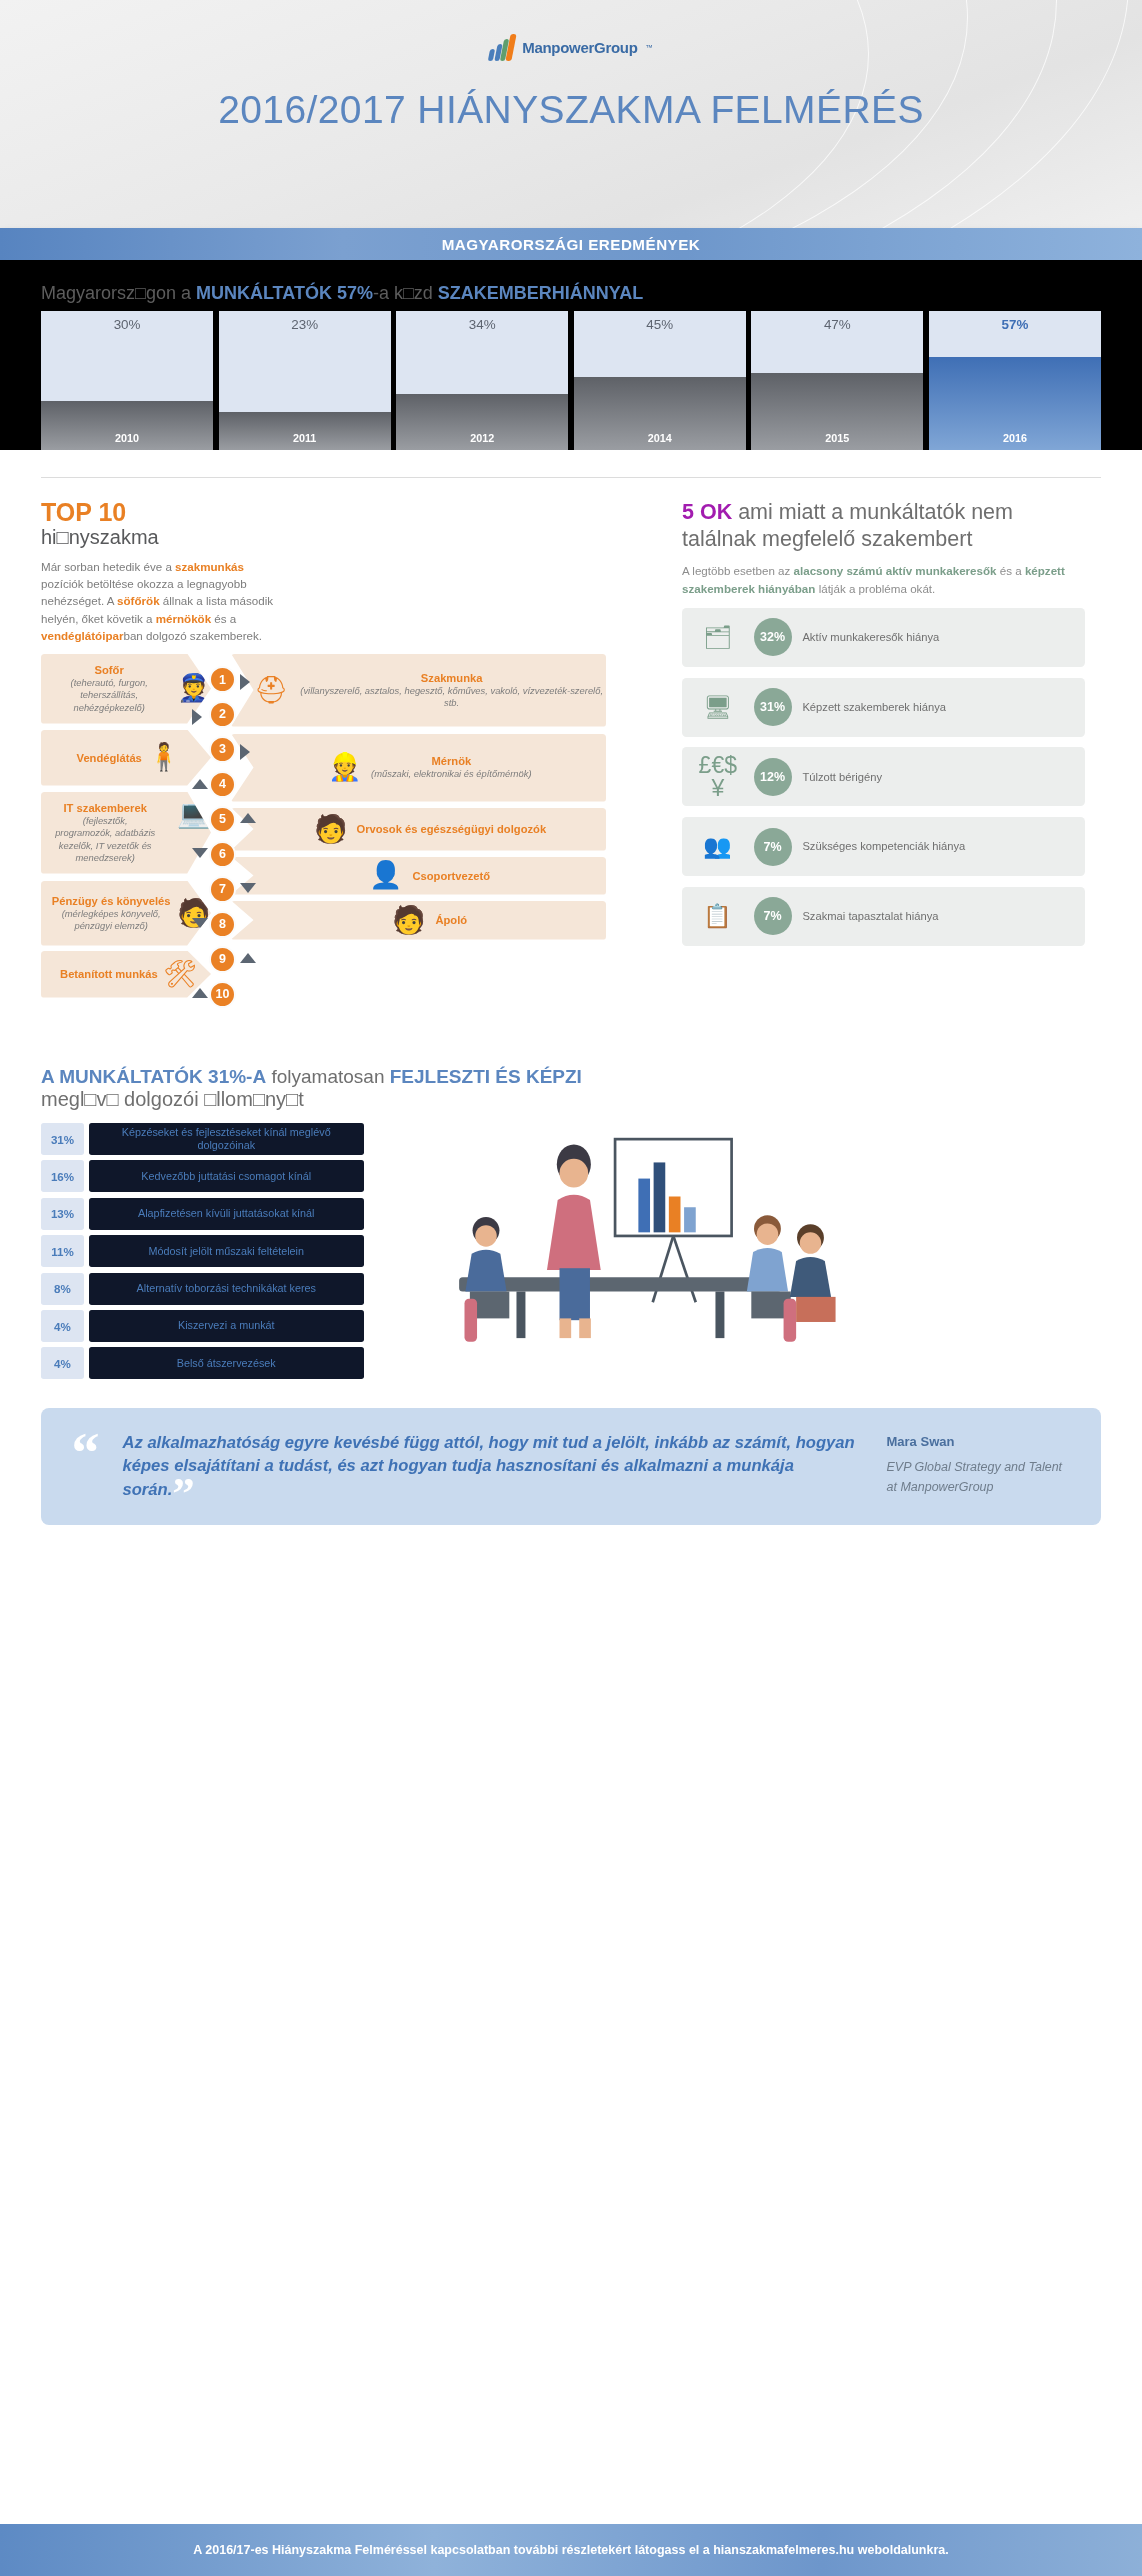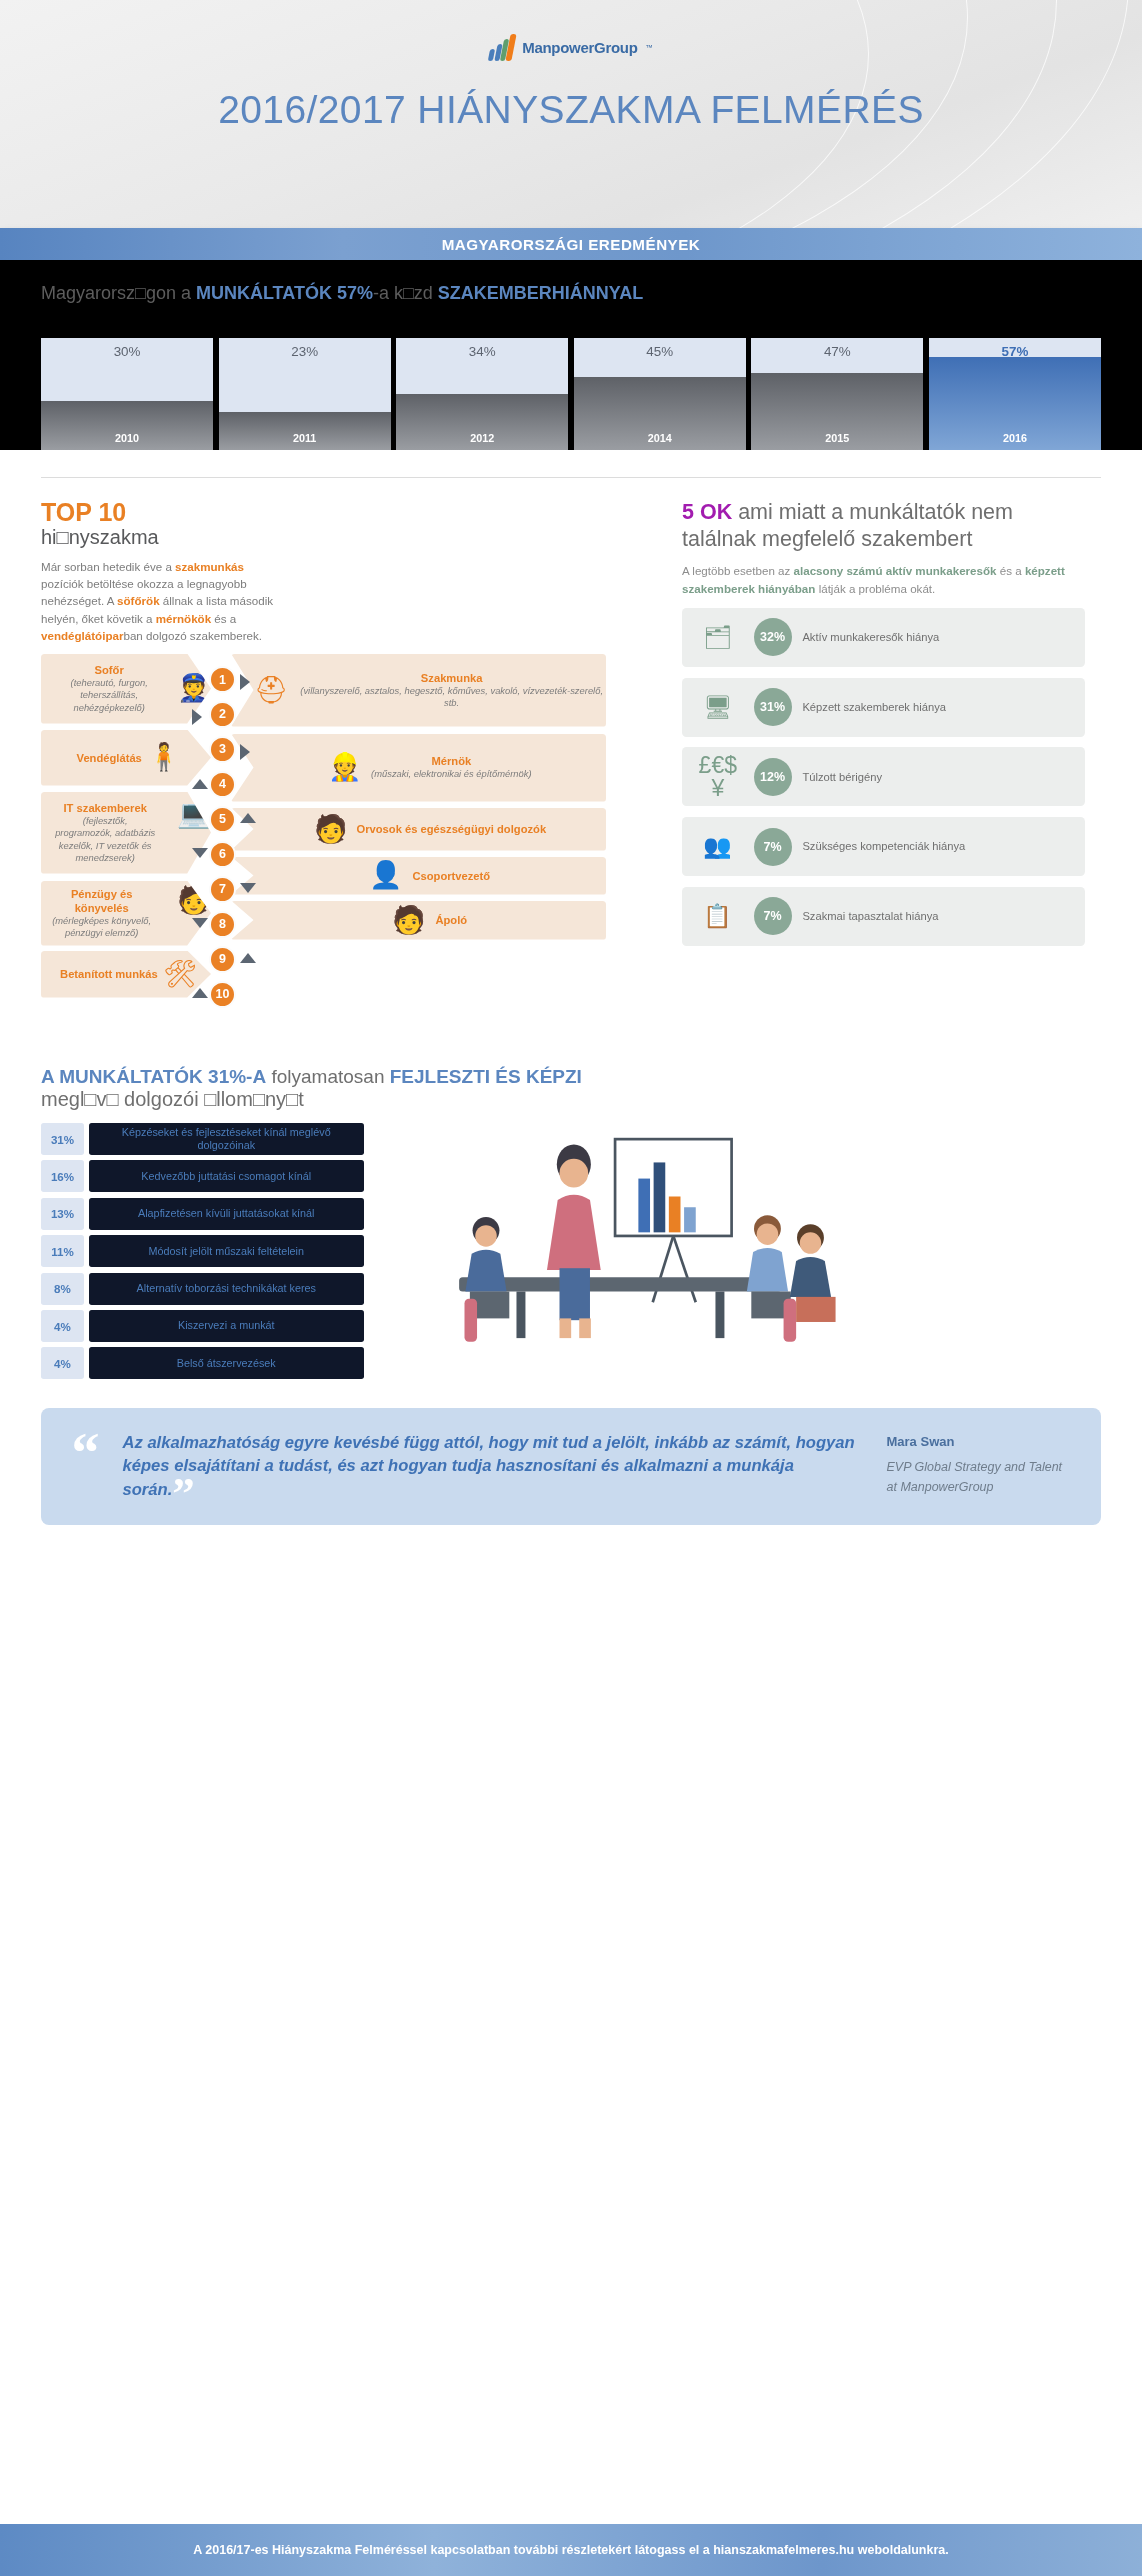--- a/index.html
+++ b/index.html
@@ -54,21 +54,21 @@
     box-shadow: 0 3.6px 7.2px rgba(0,0,0,0.18);
   }
   .subbar-text { color:#fff; font-weight:bold; font-size:15.2px; letter-spacing:0.5px; }
 
   
   .sec-bars { padding:23px 41px 0 41px; background:#000000; }
   .bars-head { font-size:18px; color:#5d5d5d; margin-bottom:16px; }
   .bars-head b { color:#5b86bf; }
   .chart { display:flex; gap:5.4px; height:130px; align-items:flex-end; }
   .bar-col {
-    flex:1; height:112px; position:relative; background:#dde5f2;
+    flex:1; height:139px; position:relative; background:#dde5f2;
     display:flex; flex-direction:column; justify-content:flex-start; align-items:center;
   }
   .bar-pct { font-size:13.4px; color:#5d6470; margin-top:6.3px; font-weight:400; position:relative; z-index:3; }
   .bar-fill {
     position:absolute; left:0; right:0; bottom:0;
     background: linear-gradient(180deg,#5e6167 0%, #9a9da2 100%);
   }
   .bar-col.accent .bar-fill { background: linear-gradient(180deg,#3f6fb5 0%, #80a6d6 100%); }
   .bar-year {
     position:absolute; bottom:6.3px; left:0; right:0; text-align:center;
@@ -294,21 +294,21 @@
           <div class="badge" style="top: 222px;">7</div>
           <div class="chev rgt" style="top: 203px; height: 38px;">
             <div style="display:flex;align-items:center;gap:9px;padding-left:23px">
               <span class="ico">👤</span>
               <div class="chev-label">Csoportvezető</div>
             </div>
           </div>
           <div class="tri down" style="top: 229px; left: 199px;"></div>
           <div class="badge" style="top: 257px;">8</div>
           <div class="chev lft" style="top: 227px; height: 65px;">
-            <div style="display:flex;align-items:flex-start;gap:23px;padding-left:8px">
+            <div style="display:flex;align-items:center;gap:4px;padding-left:8px">
               <div class="chev-label">Pénzügy és könyvelés<span class="chev-sub">(mérlegképes könyvelő, pénzügyi elemző)</span></div>
               <span class="ico">🧑</span>
             </div>
           </div>
           <div class="tri down" style="top: 264px; left: 151px;"></div>
           <div class="badge" style="top: 292px;">9</div>
           <div class="chev rgt" style="top: 247px; height: 39px;">
             <div style="display:flex;align-items:center;gap:9px;padding-left:23px">
               <span class="ico">🧑</span>
               <div class="chev-label">Ápoló</div>

